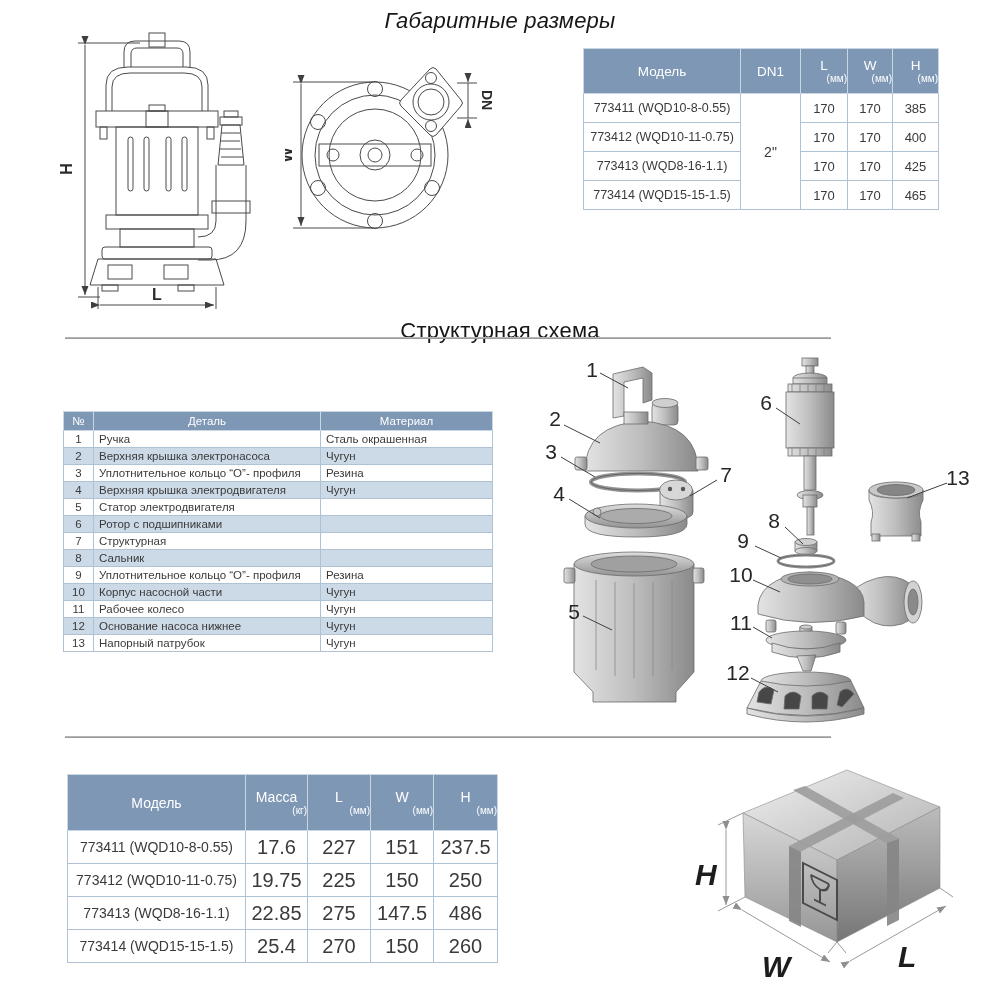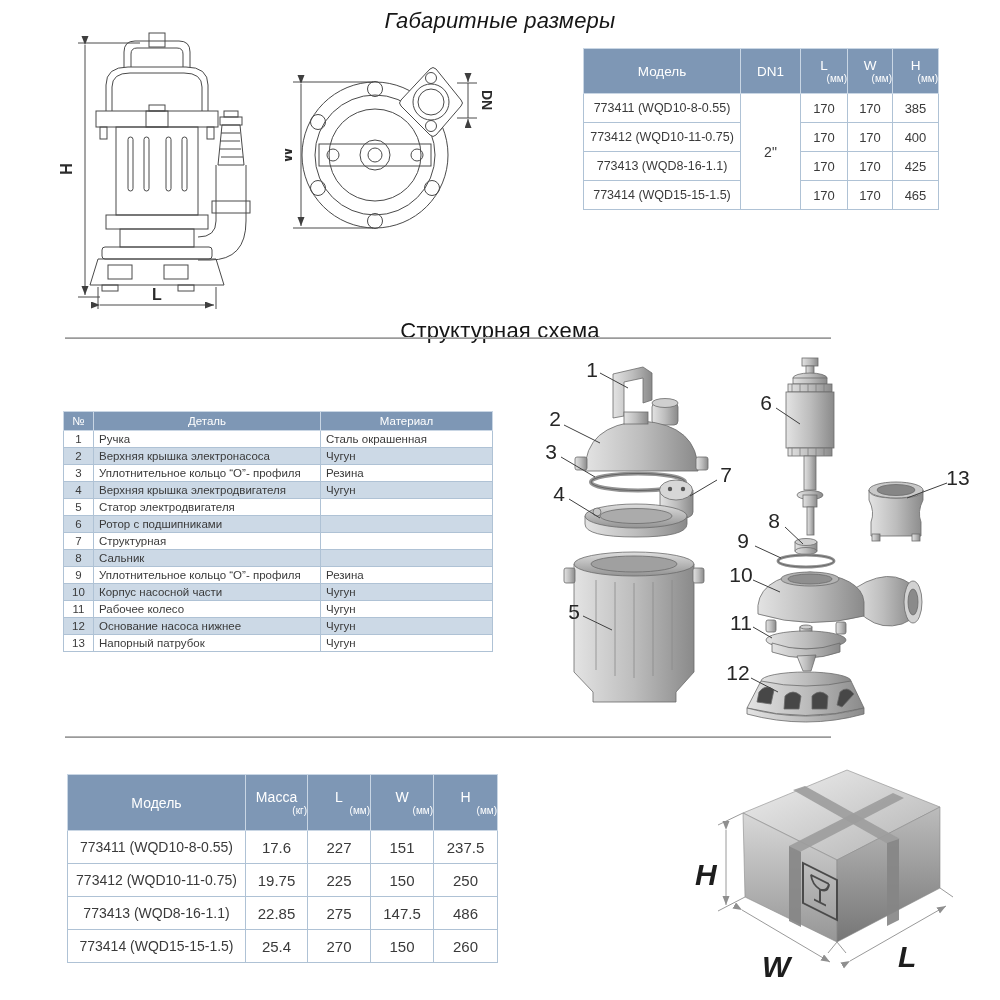--- a/index.html
+++ b/index.html
@@ -23,21 +23,21 @@
   .dim-table td.dn { font-size:14px; }
 
   .parts-table { left:63px; top:411px; width:429px; }
   .parts-table th { height:19px; font-size:11.5px; }
   .parts-table td { height:17px; font-size:11.5px; padding:0 5px; line-height:16px; }
   .parts-table td.num { text-align:center; padding:0; }
   .parts-table tbody tr:nth-child(even) td { background:#ccd9e6; }
 
   .pack-table { left:67px; top:774px; width:430px; text-align:center; }
   .pack-table th { height:56px; font-size:14px; }
-  .pack-table td { height:33px; font-size:15px; }
+  .pack-table td { height:33px; font-size:20px; }
   .pack-table td.model { font-size:14px; }
 
   .svg-abs { position:absolute; }
   svg text { font-family:"Liberation Sans", sans-serif; }
   .dimlabel { font-weight:bold; font-size:16px; fill:#2b2b2b; }
   .callout { font-size:21px; fill:#262626; }
   .boxlabel { font-weight:bold; font-style:italic; font-size:30px; fill:#1d1d1d; }
 </style>
 </head>
 <body>

